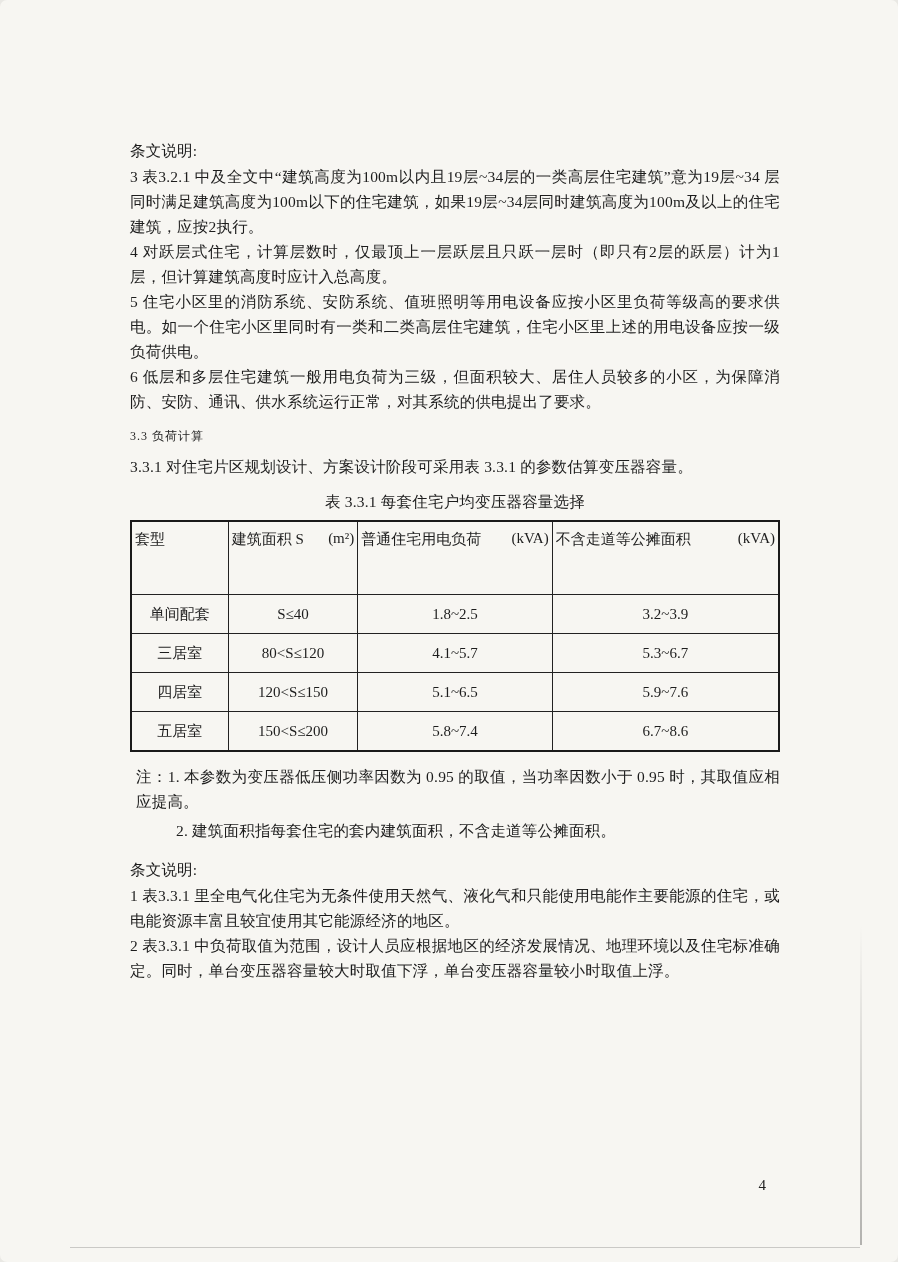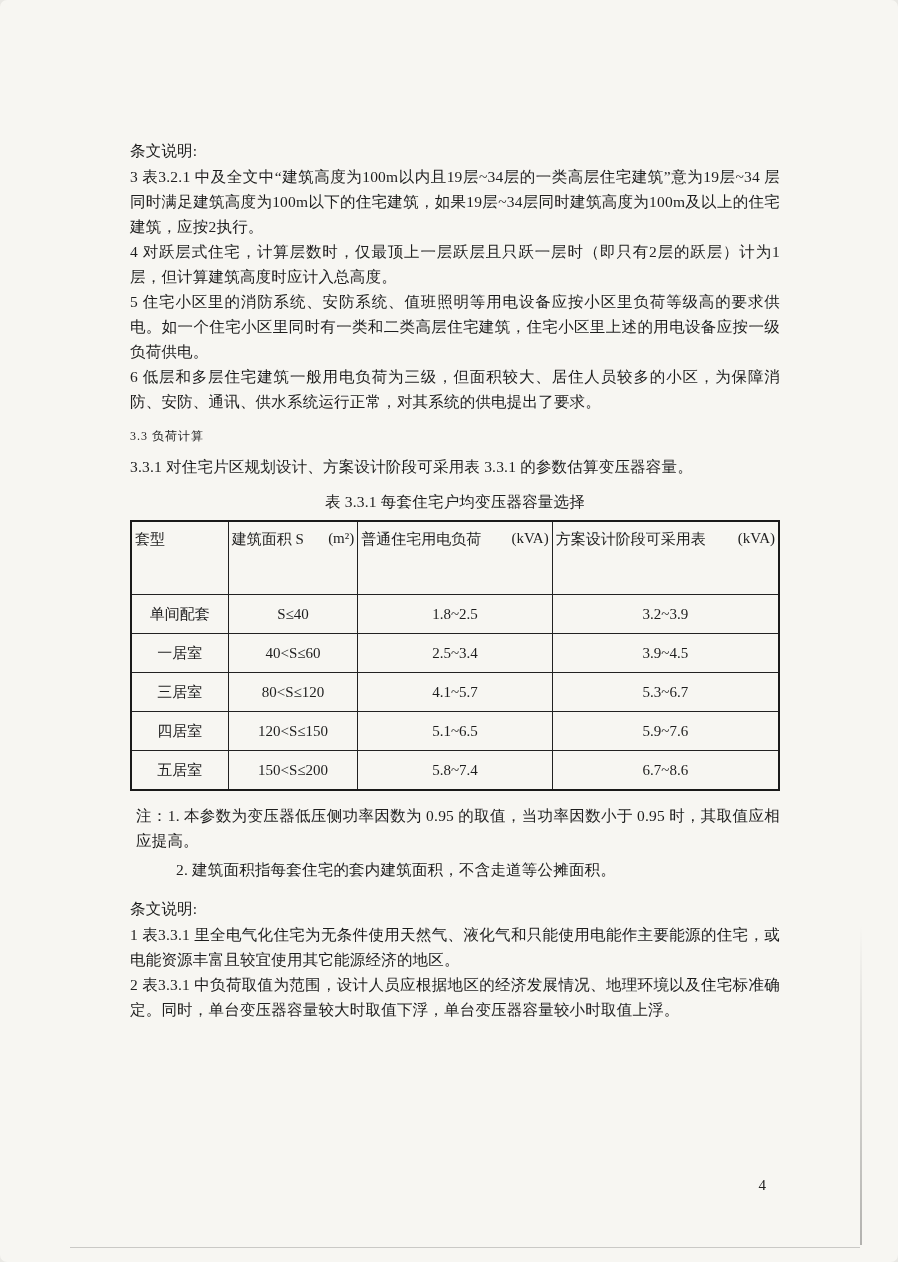--- a/index.html
+++ b/index.html
@@ -119,38 +119,32 @@
             </div>
           </th>
           <th class="col-normal">
             <div class="th-wrap">
               <div class="th-l1">普通住宅用电负荷</div>
               <div class="th-l2">(kVA)</div>
             </div>
           </th>
           <th class="col-electric">
             <div class="th-wrap">
-              <div class="th-l1">方案设计阶段可采用表</div>
+              <div class="th-l1">不含走道等公摊面积</div>
               <div class="th-l2">(kVA)</div>
             </div>
           </th>
         </tr>
       </thead>
       <tbody>
         <tr>
           <td>单间配套</td>
           <td>S≤40</td>
           <td>1.8~2.5</td>
           <td>3.2~3.9</td>
-        </tr>
-        <tr>
-          <td>一居室</td>
-          <td>40&lt;S≤60</td>
-          <td>2.5~3.4</td>
-          <td>3.9~4.5</td>
         </tr>
         <tr>
           <td>三居室</td>
           <td>80&lt;S≤120</td>
           <td>4.1~5.7</td>
           <td>5.3~6.7</td>
         </tr>
         <tr>
           <td>四居室</td>
           <td>120&lt;S≤150</td>

